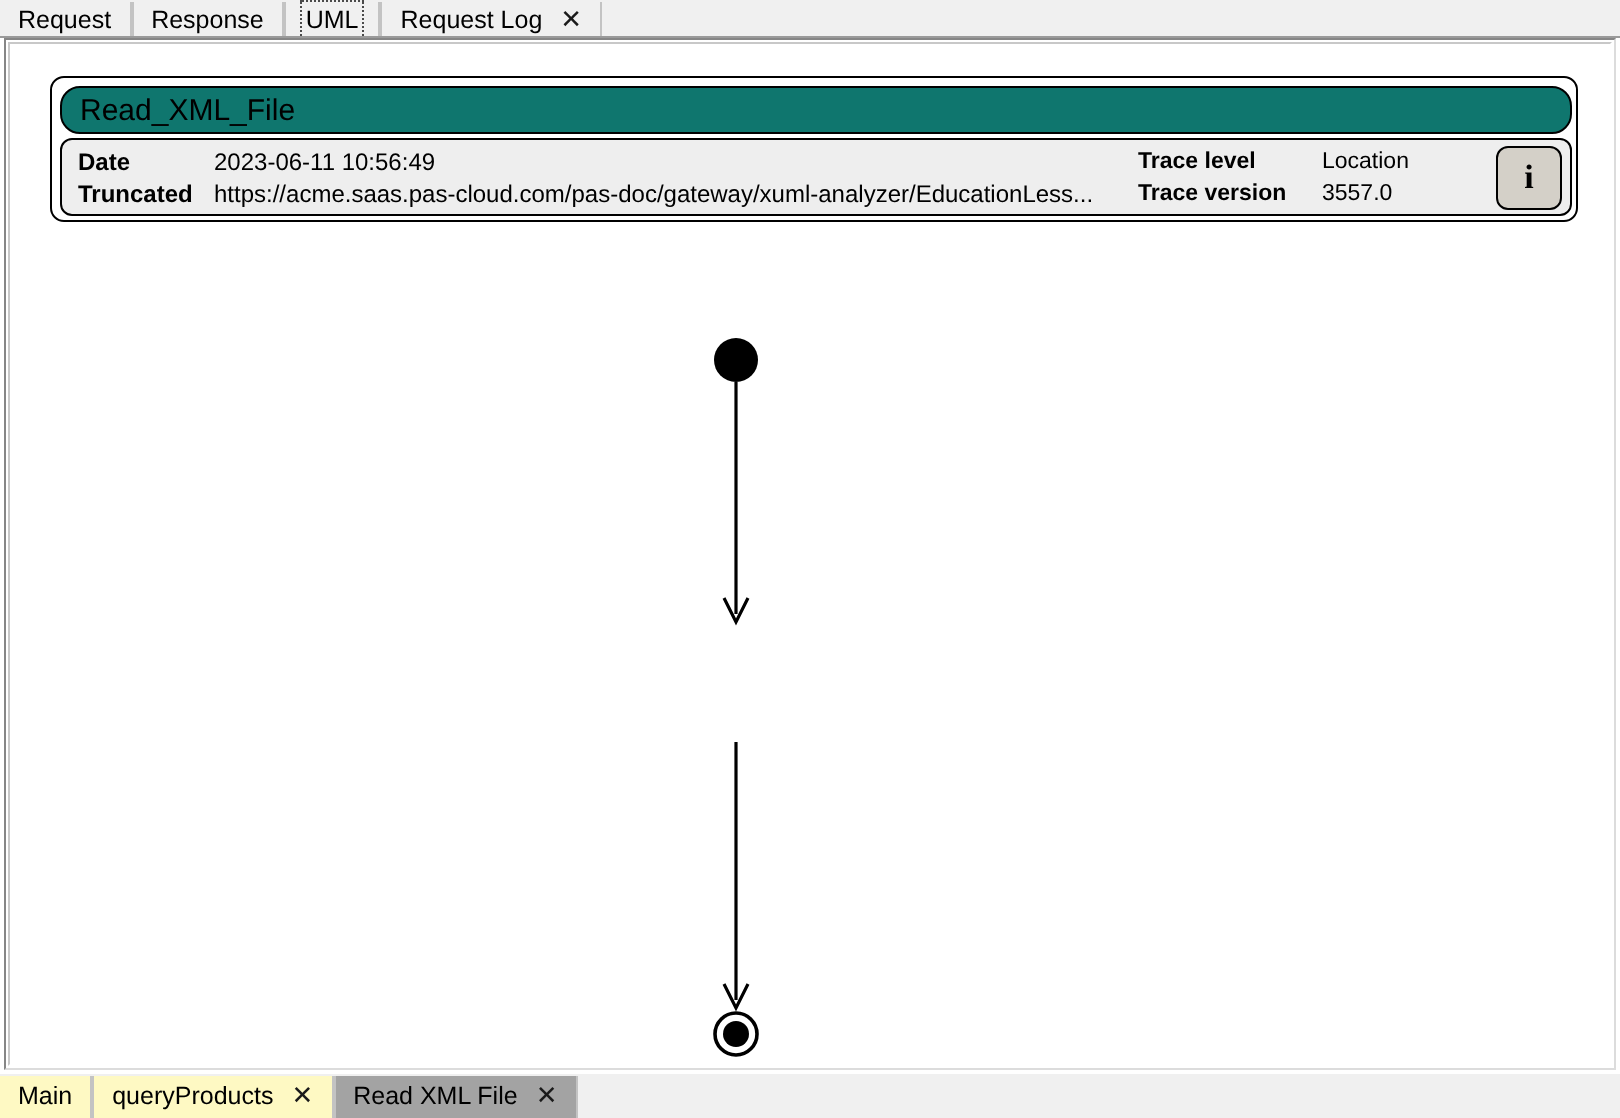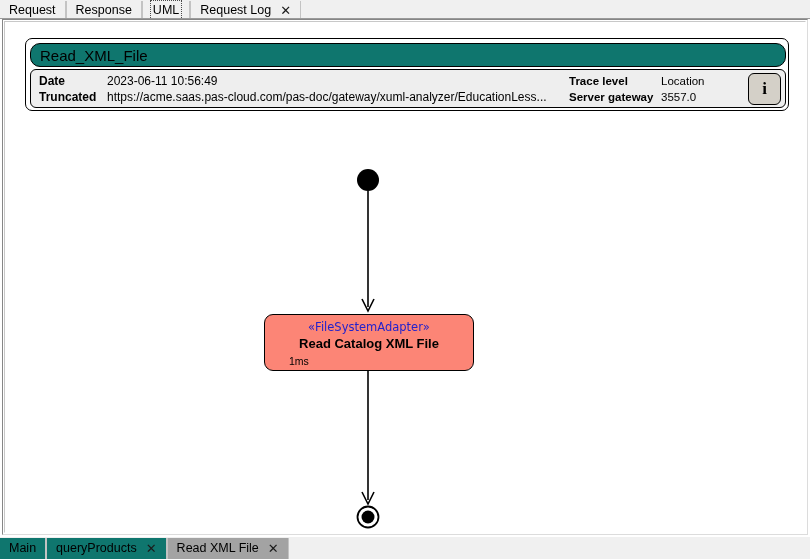--- a/index.html
+++ b/index.html
@@ -247,21 +247,21 @@
     display: flex;
     align-items: center;
     box-sizing: border-box;
   }
   .btab {
     position: relative;
     height: 21px;
     padding: 0 9px;
     font-size: 12.5px;
     color: #000;
-    background: #0f766e;
+    background: #fef9c3;
     border-left: 1px solid #c3c3c3;
     border-right: 1px solid #c3c3c3;
     display: flex;
     align-items: center;
     gap: 9px;
     white-space: nowrap;
     box-sizing: border-box;
   }
   .btab:first-child { border-left: none; }
   .btab.sel { background: #a3a3a3; }
@@ -309,21 +309,21 @@
             <span class="meta-val">https://acme.saas.pas-cloud.com/pas-doc/gateway/xuml-analyzer/EducationLess...</span>
           </div>
         </div>
 
         <div class="meta-right">
           <div class="meta-row-r">
             <span class="meta-key-r">Trace level</span>
             <span class="meta-val-r">Location</span>
           </div>
           <div class="meta-row-r">
-            <span class="meta-key-r">Server gateway</span>
+            <span class="meta-key-r">Trace version</span>
             <span class="meta-val-r">3557.0</span>
           </div>
         </div>
 
         <div class="info-btn">i</div>
       </div>
     </div>
 
     <div class="canvas">
       <svg width="802" height="415" xmlns="http://www.w3.org/2000/svg">
@@ -333,25 +333,20 @@
         <line x1="363" y1="74" x2="363" y2="190" stroke="#000000" stroke-width="1.6"></line>
         <polyline points="357,182 363,194 369,182" fill="none" stroke="#000000" stroke-width="1.6"></polyline>
 
         <line x1="363" y1="254" x2="363" y2="383" stroke="#000000" stroke-width="1.6"></line>
         <polyline points="357,375 363,387 369,375" fill="none" stroke="#000000" stroke-width="1.6"></polyline>
 
         <circle cx="363" cy="400" r="10.5" fill="#ffffff" stroke="#000000" stroke-width="1.8"></circle>
         <circle cx="363" cy="400" r="6.5" fill="#000000"></circle>
       </svg>
 
-      <div class="node-card" style="background: rgb(252, 133, 118); border-color: rgb(0, 0, 0);">
-        <div class="node-stereotype" style="color: rgb(34, 34, 204);">«FileSystemAdapter»</div>
-        <div class="node-title">Read Catalog XML File</div>
-        <div class="node-duration">1ms</div>
-      </div>
     </div>
 
   </div>
 </div>
 
 <div class="bottomstrip">
   <div class="btab">
     <span>Main</span>
   </div>
   <div class="btab">

